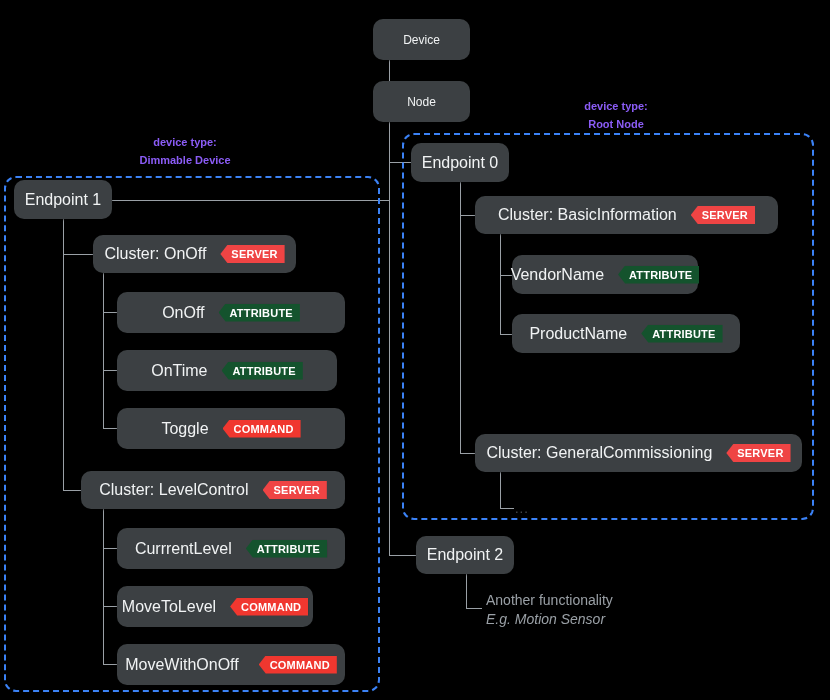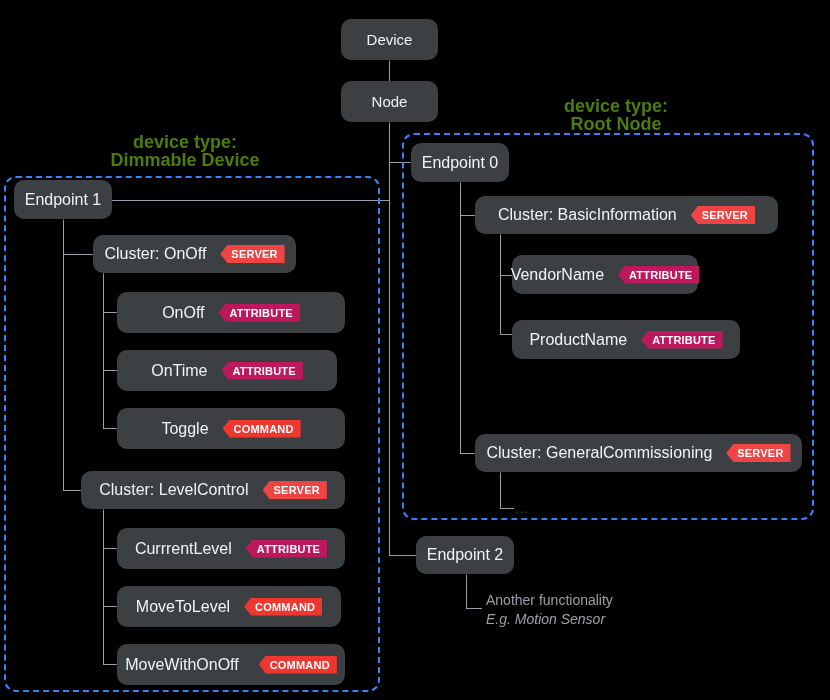--- a/index.html
+++ b/index.html
@@ -30,44 +30,44 @@
   .region {
     position: absolute;
     border: 2px dashed #3b82f6;
     border-radius: 12px;
     box-sizing: border-box;
     background: transparent;
   }
 
   .region-label {
     position: absolute;
-    color: #4d7c0f;
+    color: #8b5cf6;
     font-weight: bold;
-    font-size: 18px;
+    font-size: 11px;
     line-height: 18px;
     text-align: center;
     white-space: nowrap;
   }
   .region-label .rl-1 { display: block; font-weight: bold; }
   .region-label .rl-2 { display: block; font-weight: bold; }
 
   
   .box {
     position: absolute;
     background: #3c4043;
     border-radius: 10px;
     box-sizing: border-box;
     display: flex;
     align-items: center;
     justify-content: center;
     color: #f1f3f4;
     font-size: 16px;
     box-shadow: 0 1px 2px rgba(0,0,0,0.55);
   }
-  .box.root { font-size: 15px; }
+  .box.root { font-size: 12px; margin-left: 32px; }
   .box .label {
     white-space: nowrap;
   }
   .box.with-badge {
     justify-content: center;
     gap: 14px;
   }
 
   
   .badge {
@@ -78,21 +78,21 @@
     letter-spacing: 0.2px;
     line-height: 16px;
     padding: 1px 7px 1px 11px;
     white-space: nowrap;
     -webkit-clip-path: polygon(7px 0, 100% 0, 100% 100%, 7px 100%, 0 50%);
     clip-path: polygon(7px 0, 100% 0, 100% 100%, 7px 100%, 0 50%);
     filter: drop-shadow(1px 1px 1px rgba(0,0,0,0.6));
   }
   .badge.server    { background: #ef4444; }
   .badge.attribute { background: #23a council; }
-  .badge.attribute { background: #be185d; }
+  .badge.attribute { background: #14532d; }
   .badge.command   { background: #f0372f; }
 
   
   .note {
     position: absolute;
     color: #9aa0a6;
     font-size: 14px;
     white-space: nowrap;
   }
   .note.italic { font-style: italic; }
@@ -193,21 +193,21 @@
   <div class="box with-badge" style="left:81px; top:471px; width:264px; height:38px;">
     <span class="label">Cluster: LevelControl</span>
     <span class="badge server">SERVER</span>
   </div>
 
   <div class="box with-badge" style="left:117px; top:528px; width:228px; height:41px;">
     <span class="label">CurrrentLevel</span>
     <span class="badge attribute">ATTRIBUTE</span>
   </div>
 
-  <div class="box with-badge" style="left:117px; top:586px; width:224px; height:41px;">
+  <div class="box with-badge" style="left:117px; top:586px; width:196px; height:41px;">
     <span class="label">MoveToLevel</span>
     <span class="badge command">COMMAND</span>
   </div>
 
   <div class="box with-badge" style="left:117px; top:644px; width:228px; height:41px; gap:20px;">
     <span class="label">MoveWithOnOff</span>
     <span class="badge command">COMMAND</span>
   </div>
 
   <div class="box" style="left:411px; top:143px; width:98px; height:39px;">
@@ -217,21 +217,21 @@
   <div class="box with-badge" style="left:475px; top:196px; width:303px; height:38px;">
     <span class="label">Cluster: BasicInformation</span>
     <span class="badge server">SERVER</span>
   </div>
 
   <div class="box with-badge" style="left:512px; top:255px; width:186px; height:39px;">
     <span class="label">VendorName</span>
     <span class="badge attribute">ATTRIBUTE</span>
   </div>
 
-  <div class="box with-badge" style="left:512px; top:314px; width:228px; height:39px;margin-top:6px;">
+  <div class="box with-badge" style="left:512px; top:314px; width:228px; height:39px;">
     <span class="label">ProductName</span>
     <span class="badge attribute">ATTRIBUTE</span>
   </div>
 
   <div class="box with-badge" style="left:475px; top:434px; width:327px; height:38px;">
     <span class="label">Cluster: GeneralCommissioning</span>
     <span class="badge server">SERVER</span>
   </div>
 
   <div class="note dots" style="left:515px; top:501px;">...</div>

